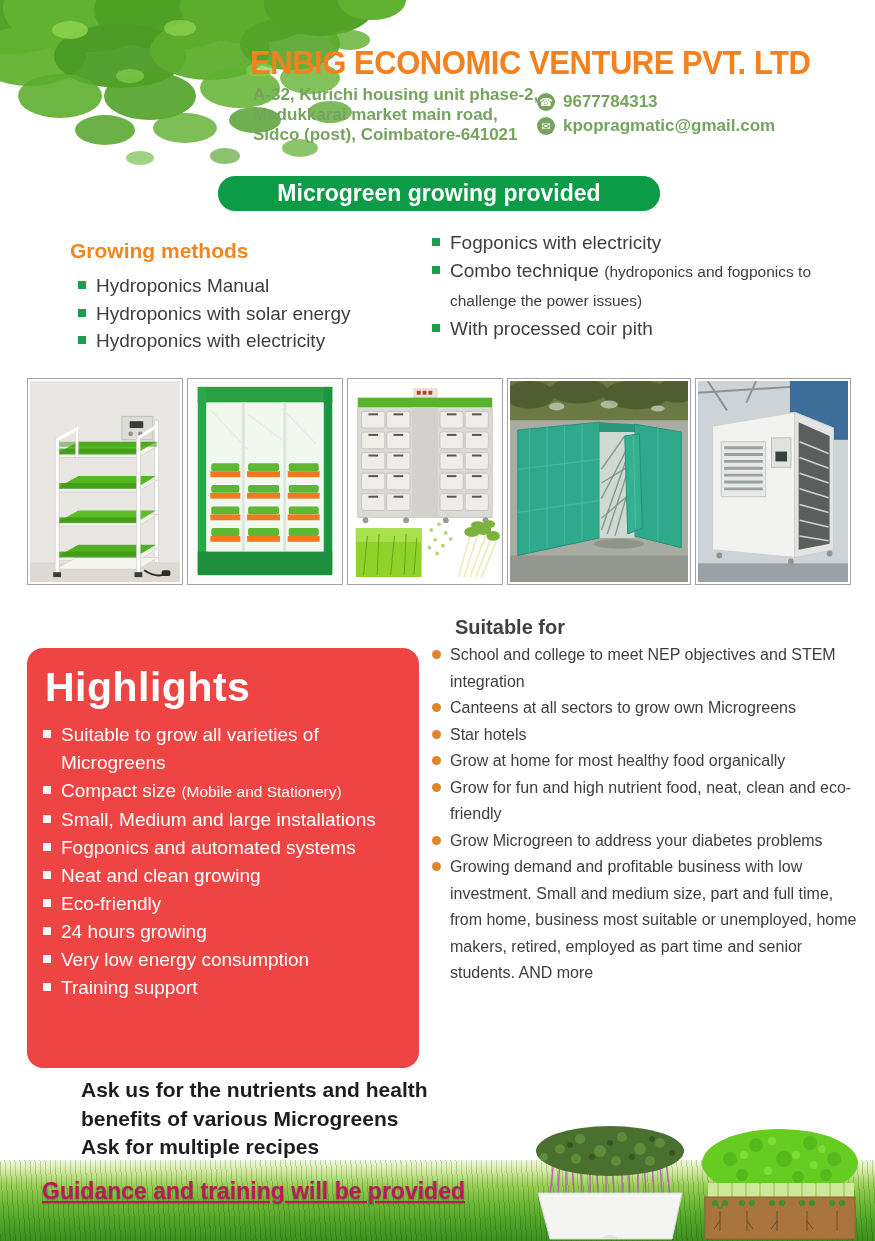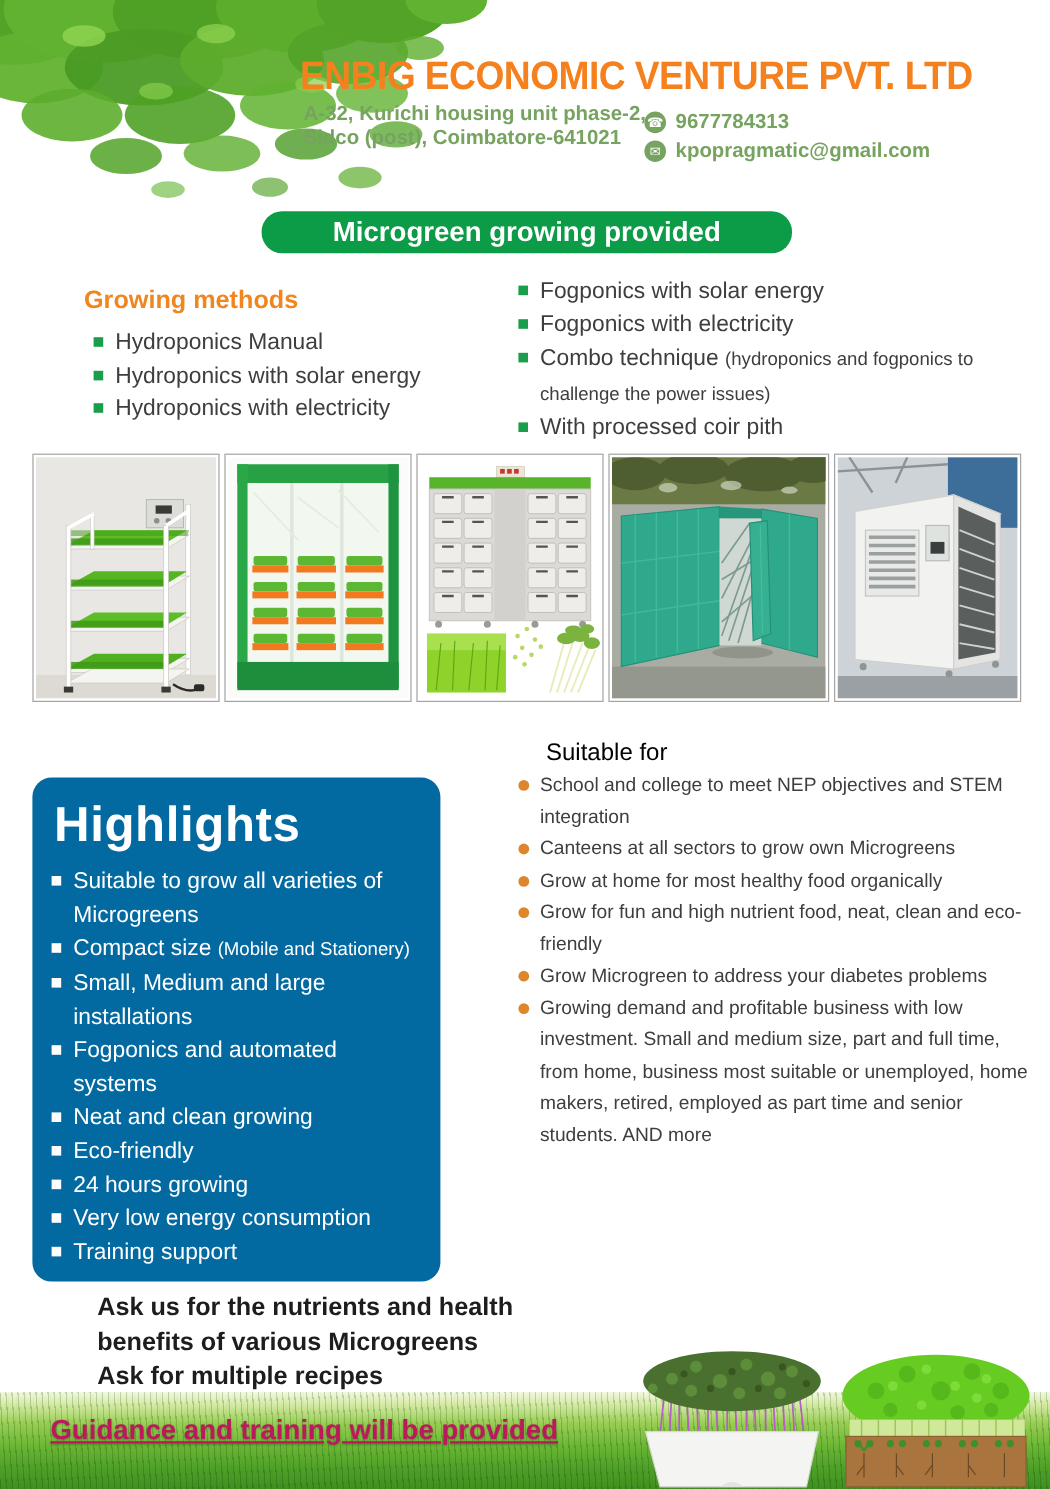--- a/index.html
+++ b/index.html
@@ -42,29 +42,29 @@
   .tech .note, .hl-list .note { font-size:15.5px; }
   
   .photo { position:absolute; top:378px; height:207px; background:#ffffff; border:1px solid #a3a3a3; padding:2px; }
   .photo svg { width:100%; height:100%; display:block; }
   .p1 { left:27px;  width:156px; }
   .p2 { left:187px; width:156px; }
   .p3 { left:347px; width:156px; }
   .p4 { left:507px; width:184px; }
   .p5 { left:695px; width:156px; }
   
-  .sf-heading { position:absolute; left:455px; top:616px; font-size:20px; font-weight:400; color:#000000; }
+  .sf-heading { position:absolute; left:455px; top:616px; font-size:20px; font-weight:700; color:#404040; }
   .suit { position:absolute; left:432px; top:642px; width:430px; font-size:16px; line-height:26.5px; }
   .dot-b::before {
     content:""; position:absolute; left:0; top:8px; width:9px; height:9px; border-radius:50%; background:#de862c;
   }
   
   .hl-panel {
-    position:absolute; left:27px; top:648px; width:340px; height:420px;
-    background:#0369a1; border-radius:16px; color:#ffffff; padding:14px 16px 0 16px;
+    position:absolute; left:27px; top:648px; width:392px; height:420px;
+    background:#ef4444; border-radius:16px; color:#ffffff; padding:14px 16px 0 16px;
   }
   .hl-title { font-size:41px; font-weight:600; letter-spacing:.5px; margin:2px 0 10px 2px; }
   .hl-list { font-size:19px; line-height:28px; }
   .wsq-b::before { content:""; position:absolute; left:0; top:9px; width:8px; height:8px; background:#ffffff; }
   
   .ask { position:absolute; left:45px; top:1076px; width:390px; font-size:21px; font-weight:700; color:#1d1d1d; line-height:28.5px;margin-left:36px; }
   
   .grass {
     position:absolute; left:0; bottom:0; width:875px; height:81px; z-index:1;
     background:linear-gradient(180deg,#f4f8e4 0%,#d8ebaa 12%,#9ace55 32%,#6cb735 55%,#4fa029 78%,#3f8f20 100%);
@@ -112,20 +112,21 @@
     <ellipse cx="180" cy="28" rx="16" ry="8" fill="#8ed44e" opacity=".7"></ellipse>
     <ellipse cx="260" cy="70" rx="14" ry="7" fill="#86cc46" opacity=".7"></ellipse>
     <ellipse cx="130" cy="76" rx="14" ry="7" fill="#8ed44e" opacity=".6"></ellipse>
     <ellipse cx="350" cy="40" rx="20" ry="10" fill="#58ab27" opacity=".8"></ellipse>
   </g>
 </svg>
 
 <div class="company-name">ENBIG ECONOMIC VENTURE PVT. LTD</div>
 <div class="address">
   <div>A-32, Kurichi housing unit phase-2,</div>
+  <div>Madukkarai market main road,</div>
   <div>Sidco (post), Coimbatore-641021</div>
 </div>
 <div class="contact">
   <div class="contact-row">
     <span class="ci">☎</span>
     <span>9677784313</span>
   </div>
   <div class="contact-row">
     <span class="ci">✉</span>
     <span>kpopragmatic@gmail.com</span>
@@ -137,21 +138,20 @@
 </div>
 
 <div class="gm-heading">Growing methods</div>
 <ul class="methods">
   <li class="sq-b">Hydroponics Manual</li>
   <li class="sq-b">Hydroponics with solar energy</li>
   <li class="sq-b">Hydroponics with electricity</li>
 </ul>
 
 <ul class="tech">
-  <li class="sq-b"><span>Fogponics with solar energy</span></li>
   <li class="sq-b"><span>Fogponics with electricity</span></li>
   <li class="sq-b"><span>Combo technique</span> <span class="note">(hydroponics and fogponics to challenge the power issues)</span></li>
   <li class="sq-b"><span>With processed coir pith</span></li>
 </ul>
 
 <figure class="photo p1">
   <svg viewBox="0 0 155 205" preserveAspectRatio="none">
     <rect width="155" height="205" fill="#e9e7e3"></rect>
     <rect x="0" y="185" width="155" height="20" fill="#ddd9d3"></rect>
     <rect x="129" y="40" width="4" height="145" fill="#ffffff" stroke="#c9c7c2" stroke-width=".6"></rect>
@@ -429,20 +429,21 @@
         <circle cx="96" cy="184" r="3"></circle>
         <circle cx="136" cy="176" r="3"></circle>
       </g>
   </svg>
 </figure>
 
 <div class="sf-heading">Suitable for</div>
 <ul class="suit">
   <li class="dot-b">School and college to meet NEP objectives and STEM integration</li>
   <li class="dot-b">Canteens at all sectors to grow own Microgreens</li>
+  <li class="dot-b">Star hotels</li>
   <li class="dot-b">Grow at home for most healthy food organically</li>
   <li class="dot-b">Grow for fun and high nutrient food, neat, clean and eco-friendly</li>
   <li class="dot-b">Grow Microgreen to address your diabetes problems</li>
   <li class="dot-b">Growing demand and profitable business with low investment. Small and medium size, part and full time, from home, business most suitable or unemployed, home makers, retired, employed as part time and senior students. AND more</li>
 </ul>
 
 <div class="hl-panel">
   <div class="hl-title">Highlights</div>
   <ul class="hl-list">
     <li class="wsq-b"><span>Suitable to grow all varieties of Microgreens</span></li>

